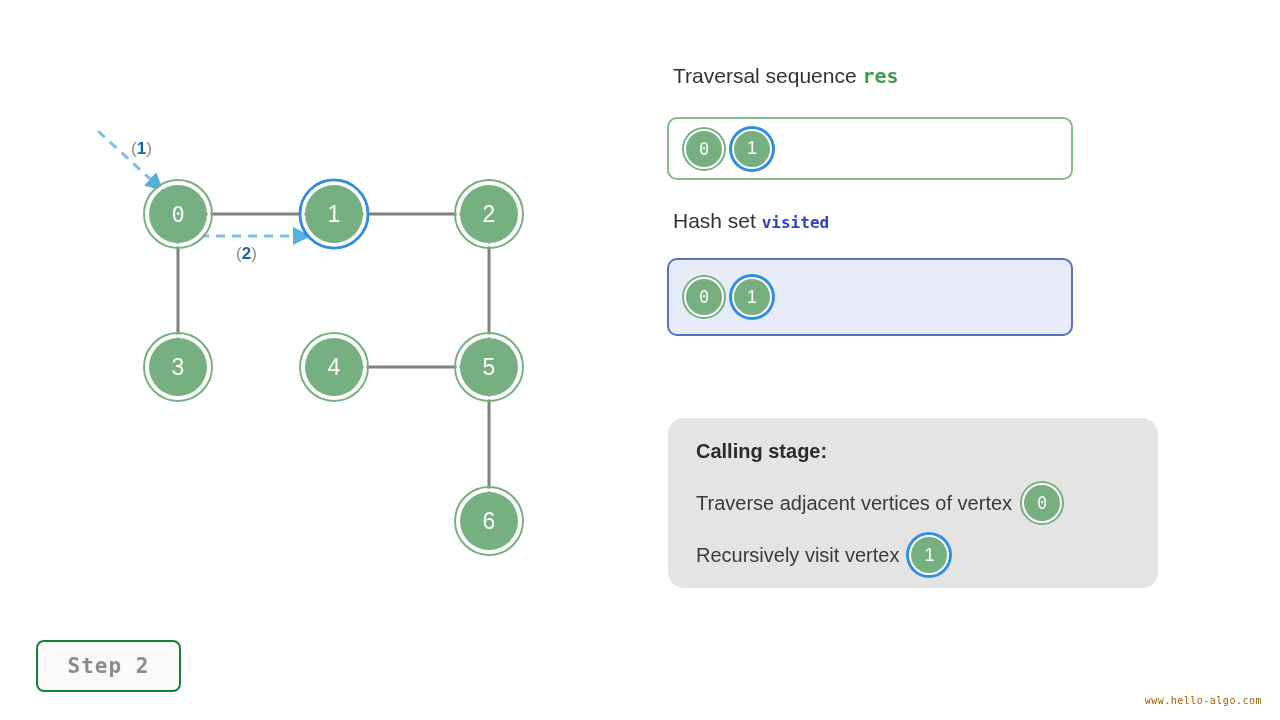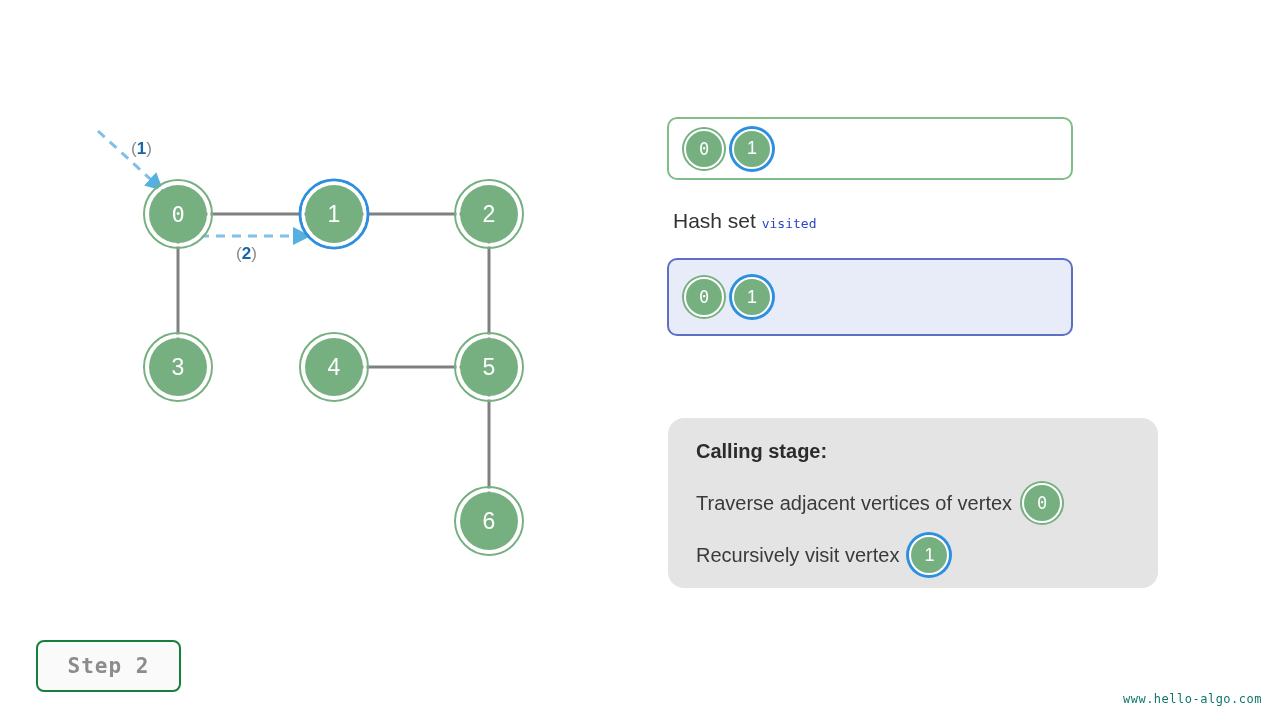--- a/index.html
+++ b/index.html
@@ -89,23 +89,23 @@
     white-space: nowrap;
   }
   .section-title .code-green {
     font-family: "DejaVu Sans Mono", monospace;
     font-weight: bold;
     color: #3f9e4d;
     font-size: 20px;
   }
   .section-title .code-blue {
     font-family: "DejaVu Sans Mono", monospace;
-    font-weight: normal;
+    font-weight: bold;
     color: #2b44c7;
-    font-size: 13px;
+    font-size: 16px;
   }
 
   .value-box {
     position: absolute;
     box-sizing: border-box;
     border-radius: 10px;
     display: flex;
     align-items: center;
     padding-left: 15px;
     gap: 8px;
@@ -179,22 +179,22 @@
     margin-bottom: 12px;
     white-space: nowrap;
   }
 
   
   #watermark {
     position: absolute;
     right: 18px;
     bottom: 14px;
     font-family: "DejaVu Sans Mono", monospace;
-    font-size: 12px;
-    color: #0f766e;
+    font-size: 10px;
+    color: #a16207;
     letter-spacing: 0.5px;
   }
 </style>
 </head>
 <body>
 
 <div id="graph-panel">
   <svg id="graph-svg" width="640" height="720">
     <defs>
       <marker id="arrowhead" markerWidth="6" markerHeight="6" refX="4" refY="3" orient="auto" markerUnits="strokeWidth">
@@ -266,20 +266,23 @@
     <span>(</span><b>2</b><span>)</span>
   </div>
 </div>
 
 <div id="step-badge">
   <span>Step 2</span>
 </div>
 
 <div id="right-panel">
 
+  <div class="section-title" style="left:13px; top:64px;">
+    <span>Traversal sequence </span><span class="code-green">res</span>
+  </div>
 
   <div class="value-box" id="res-box">
       <div class="chip mono">
         <span>0</span>
       </div>
       <div class="chip highlight">
         <span>1</span>
       </div>
     </div>
 

